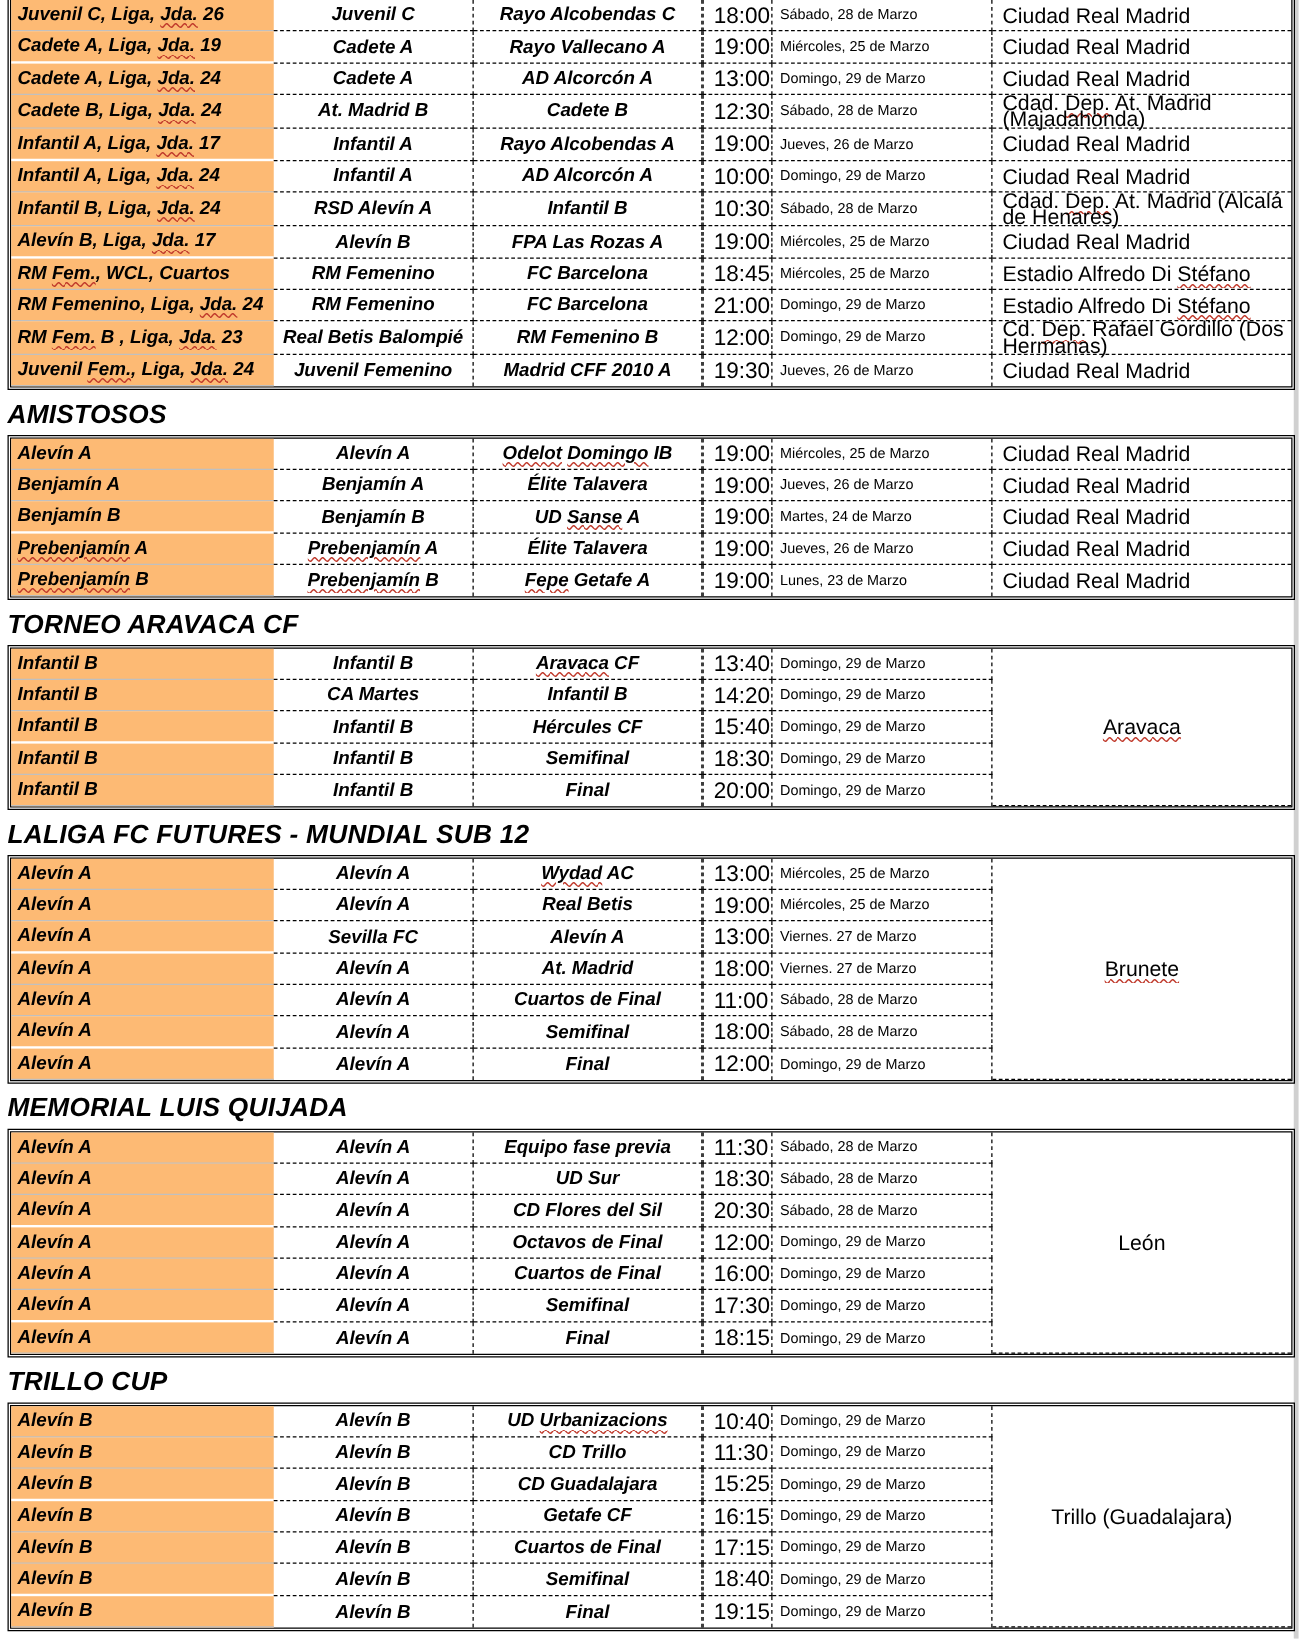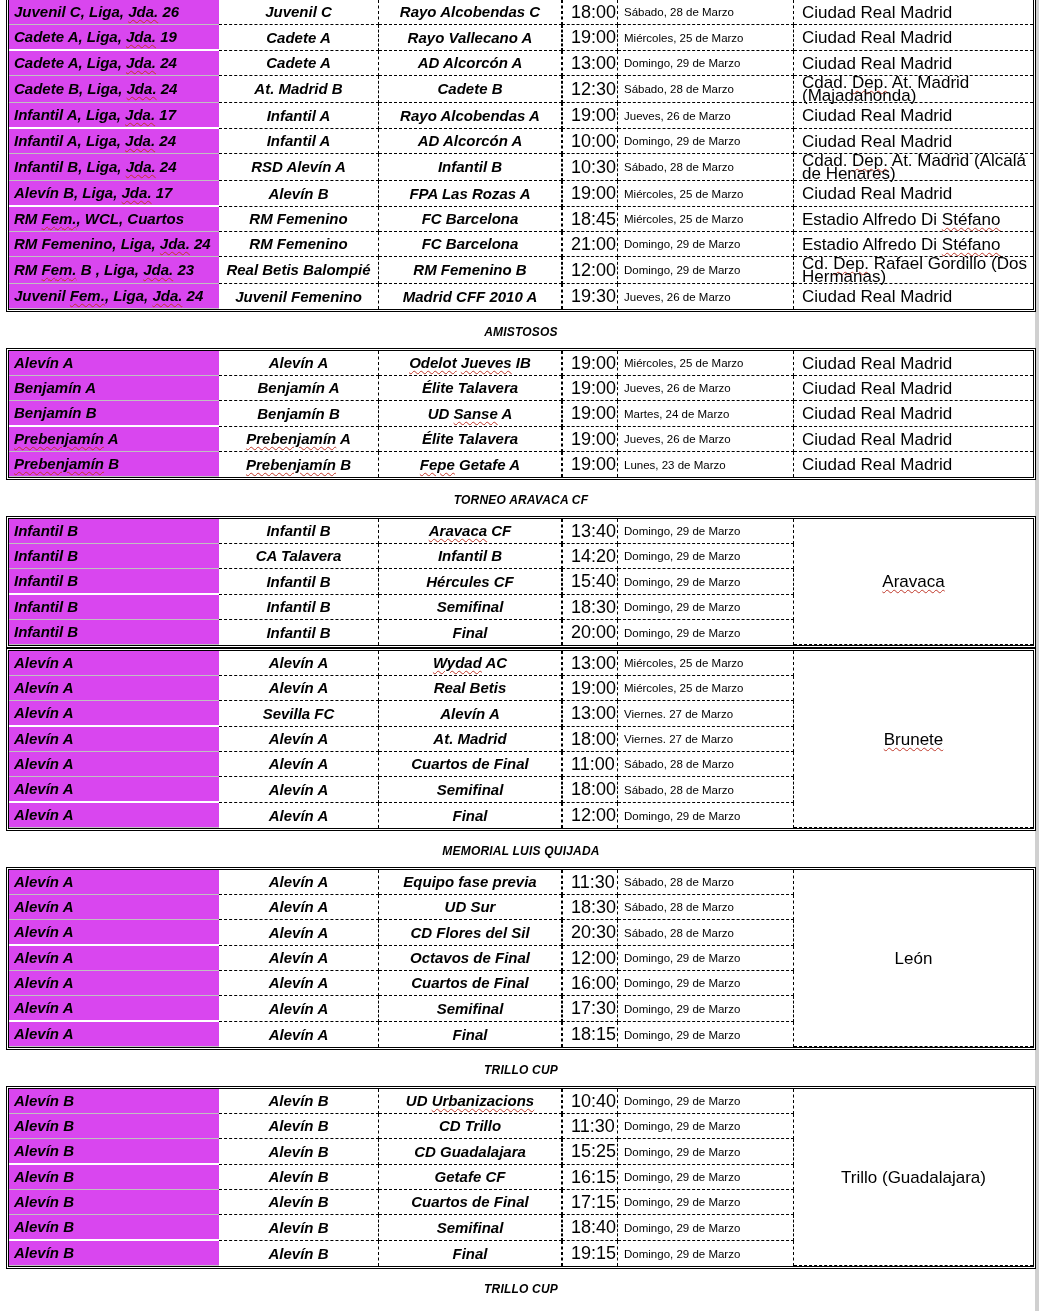--- a/index.html
+++ b/index.html
@@ -1,27 +1,27 @@
 <!DOCTYPE html>
 <html><head>
 <meta charset="utf-8">
 <style>
   html, body { margin: 0; padding: 0; background: #ffffff; }
   body { width: 1039px; height: 1311px; overflow: hidden; position: relative;
          font-family: "Liberation Sans", sans-serif; color: #000; }
   .right-edge { position: absolute; top: 0; right: 0; width: 4px; height: 1311px; background: #d0d0d0; }
   .page { position: absolute; left: 6px; top: 0; width: 1030px; }
-  .section-title { text-align: center; font-weight: bold; font-style: italic; font-size: 12px;
+  .section-title { font-weight: bold; font-style: italic; font-size: 21px;
                    height: 36px; line-height: 40px; letter-spacing: 0.2px; }
   table.sched { width: 1030px; border-collapse: separate; border-spacing: 0;
                 border: 3px double #000; table-layout: fixed; }
   table.sched td { padding: 0; height: 24px; vertical-align: middle;
                    border-bottom: 1px dashed #000; }
   table.sched tr:last-child td { border-bottom: none; margin-left: 32px; }
-  td.cat { background: #d946ef; font-weight: bold; font-style: italic; font-size: 15px;
+  td.cat { background: #fdba74; font-weight: bold; font-style: italic; font-size: 15px;
            padding-left: 5px !important; line-height: 16px; border-bottom: 1px solid #c0c0c0 !important; }
   td.cat.sep { border-bottom: 2px solid #ffffff !important; }
   td.team { text-align: center; font-weight: bold; font-style: italic; font-size: 15px; line-height: 16px;
             border-right: 1px dashed #000; }
   td.time { font-size: 18px; padding-left: 8px !important; border-right: 1px dashed #000; border-left: 1px dashed #000; }
   td.date { font-size: 11.5px; padding-left: 6px !important; border-right: 1px dashed #000; }
   td.venue { font-size: 17px; padding-left: 8px !important; line-height: 13px; }
   td.venue.center { text-align: center; padding-left: 0 !important; }
   .squig { text-decoration: underline wavy #c0392b; text-decoration-thickness: 1px; text-underline-offset: 2px; }
   td.tall { height: 38px; }
@@ -151,21 +151,21 @@
           <col class="col-home">
           <col class="col-away">
           <col class="col-time">
           <col class="col-date">
           <col class="col-venue">
         </colgroup>
         <tbody>
           <tr>
             <td class="cat">Alevín A</td>
             <td class="team">Alevín A</td>
-            <td class="team"><span class="squig">Odelot</span> <span class="squig">Jueves</span> IB</td>
+            <td class="team"><span class="squig">Odelot</span> <span class="squig">Domingo</span> IB</td>
             <td class="time">19:00</td>
             <td class="date">Miércoles, 25 de Marzo</td>
             <td class="venue">Ciudad Real Madrid</td>
           </tr>
           <tr>
             <td class="cat">Benjamín A</td>
             <td class="team">Benjamín A</td>
             <td class="team">Élite Talavera</td>
             <td class="time">19:00</td>
             <td class="date">Jueves, 26 de Marzo</td>
@@ -213,21 +213,21 @@
           <tr>
             <td class="cat">Infantil B</td>
             <td class="team">Infantil B</td>
             <td class="team"><span class="squig">Aravaca</span> CF</td>
             <td class="time">13:40</td>
             <td class="date">Domingo, 29 de Marzo</td>
             <td class="venue center" rowspan="5"><span class="squig">Aravaca</span></td>
           </tr>
           <tr>
             <td class="cat">Infantil B</td>
-            <td class="team">CA Talavera</td>
+            <td class="team">CA Martes</td>
             <td class="team">Infantil B</td>
             <td class="time">14:20</td>
             <td class="date">Domingo, 29 de Marzo</td>
           </tr>
           <tr>
             <td class="cat sep">Infantil B</td>
             <td class="team">Infantil B</td>
             <td class="team">Hércules CF</td>
             <td class="time">15:40</td>
             <td class="date">Domingo, 29 de Marzo</td>
@@ -243,20 +243,21 @@
             <td class="cat">Infantil B</td>
             <td class="team">Infantil B</td>
             <td class="team">Final</td>
             <td class="time">20:00</td>
             <td class="date">Domingo, 29 de Marzo</td>
           </tr>
         </tbody>
       </table>
     </div>
     <div>
+      <div class="section-title">LALIGA FC FUTURES - MUNDIAL SUB 12</div>
       <table class="sched">
         <colgroup>
           <col class="col-cat">
           <col class="col-home">
           <col class="col-away">
           <col class="col-time">
           <col class="col-date">
           <col class="col-venue">
         </colgroup>
         <tbody>

